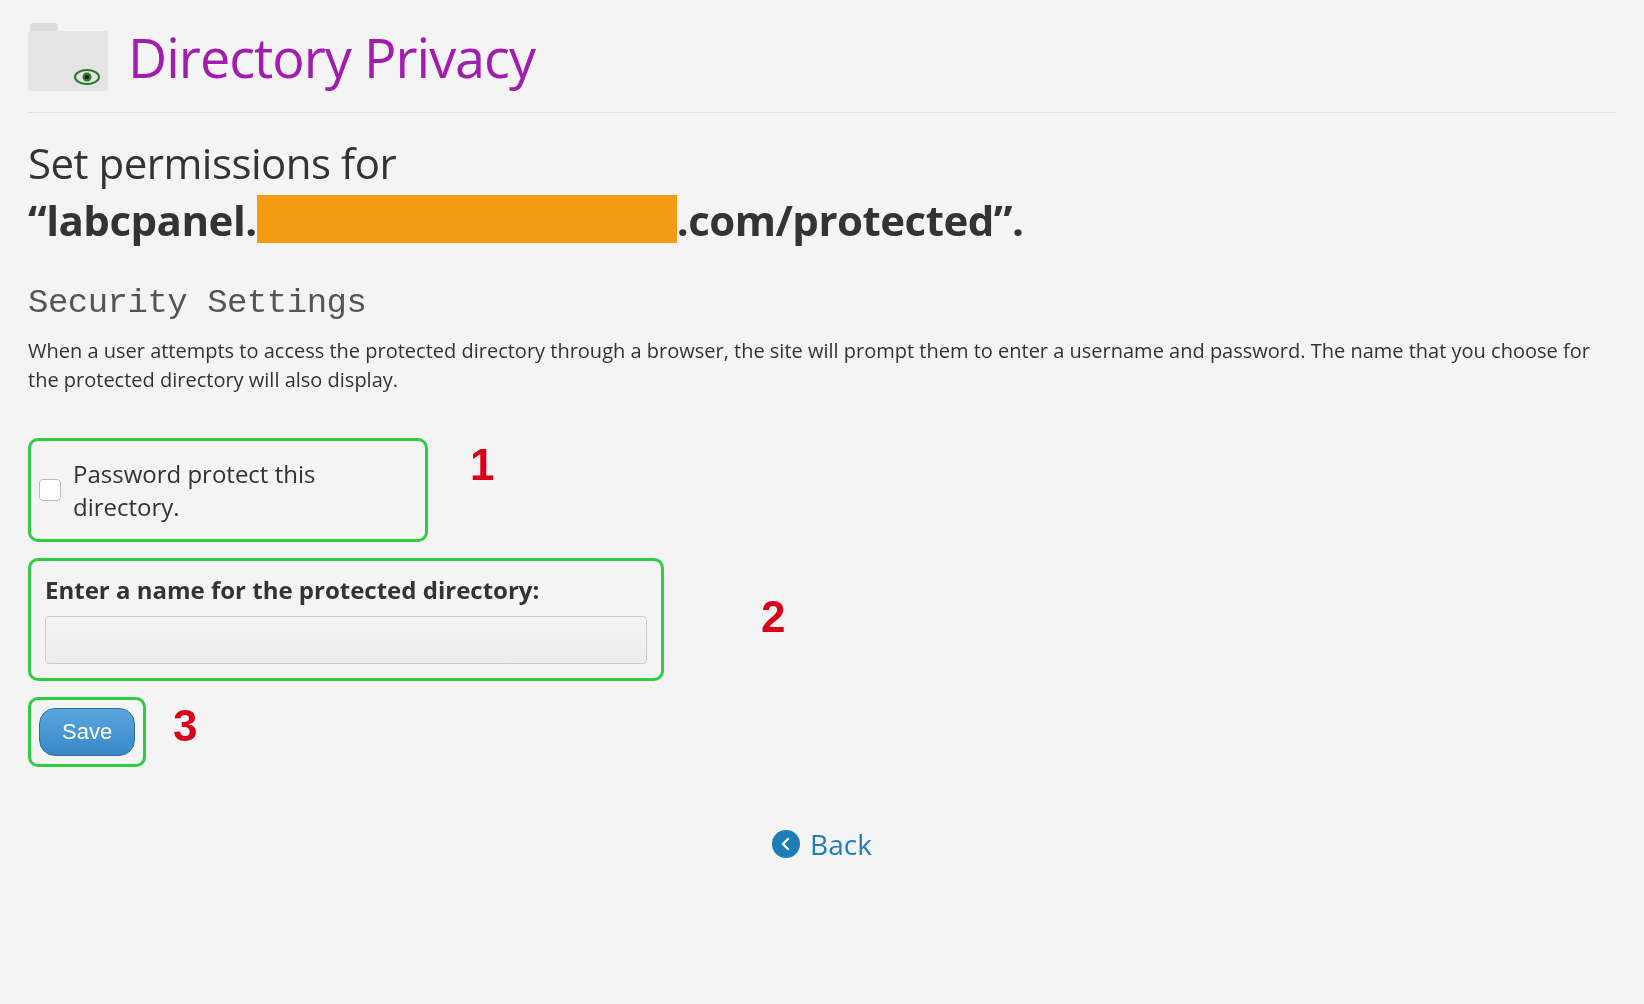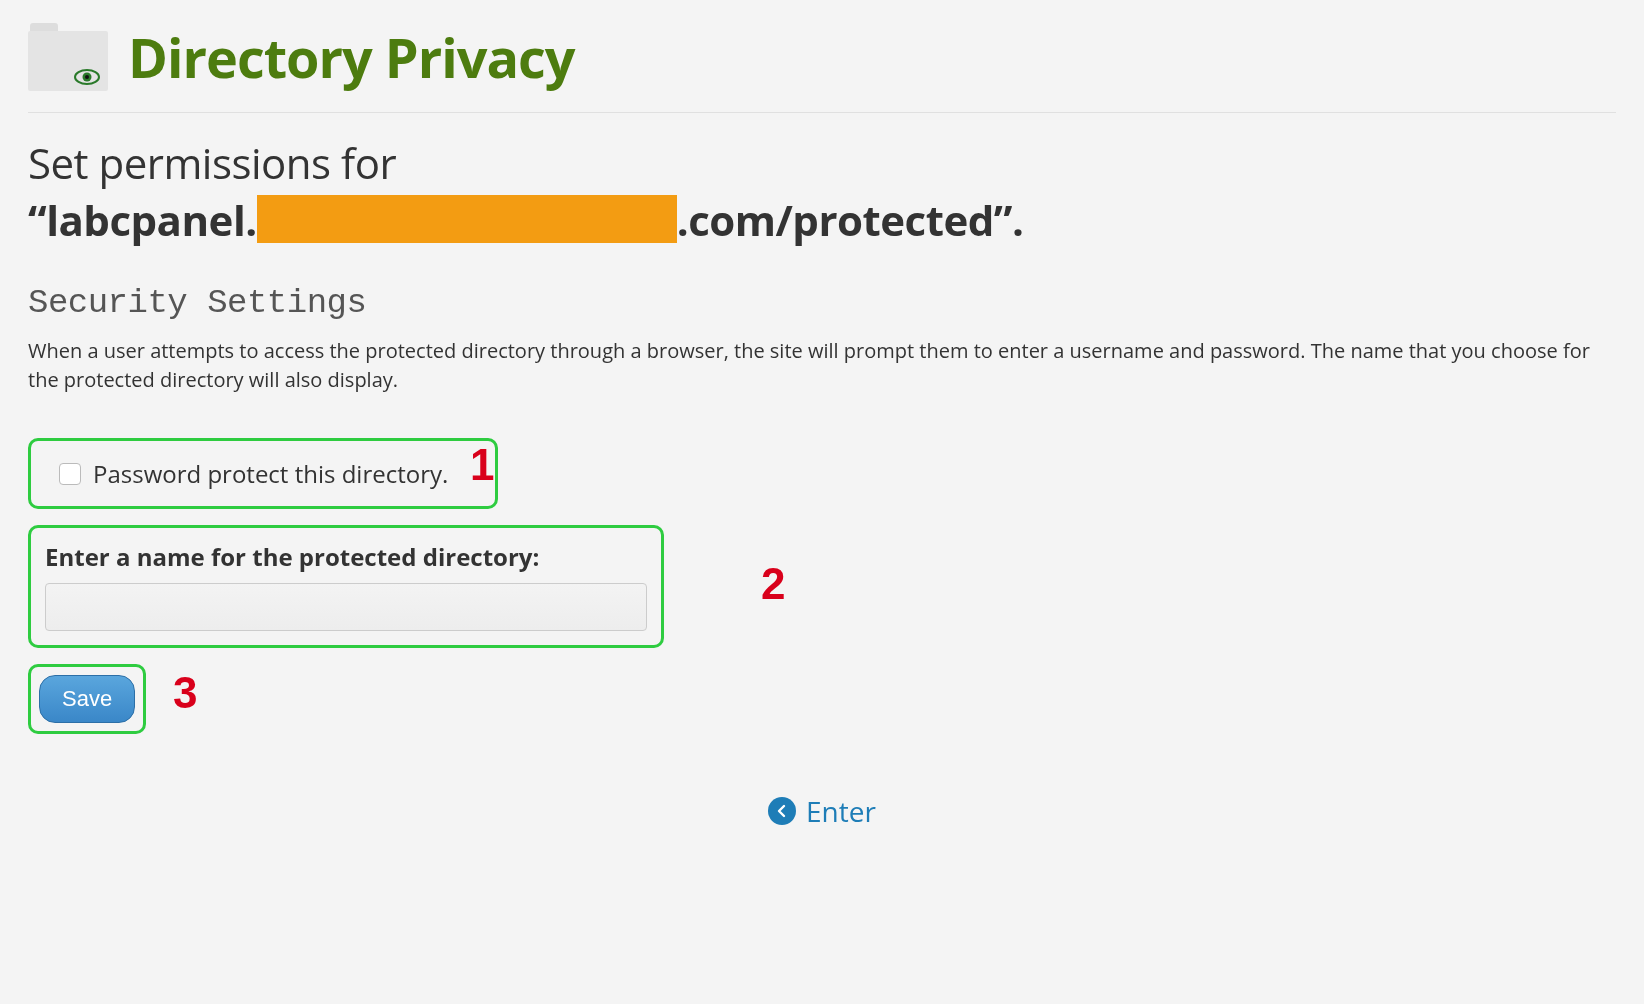--- a/index.html
+++ b/index.html
@@ -50,22 +50,22 @@
       background: #e4e4e4;
       border-radius: 2px;
     }
     .folder-icon .eye {
       position: absolute;
       bottom: 6px;
       right: 8px;
     }
     .page-title {
       font-size: 54px;
-      font-weight: 700;
-      color: #4d7c0f;
+      font-weight: 400;
+      color: #a21caf;
       letter-spacing: -1px;
     }
     .permissions-heading {
       font-size: 42px;
       font-weight: 400;
       color: #333;
       line-height: 1.35;
       margin-bottom: 36px;
       letter-spacing: -0.5px;
     }
@@ -99,22 +99,22 @@
       position: relative;
       margin-bottom: 16px;
     }
     .green-box {
       border: 3px solid #2ecc40;
       border-radius: 10px;
       padding: 12px 16px;
       display: inline-block;
     }
     .row1 .green-box {
-      width: 470px;
-      padding: 16px 28px;
+      width: 400px;
+      padding: 16px 8px;
     }
     .checkbox-wrap {
       display: flex;
       align-items: center;
       gap: 12px;
     }
     .checkbox-box {
       width: 22px;
       height: 22px;
       border: 1.5px solid #bbb;
@@ -255,17 +255,17 @@
     <span class="annot annot-3">3</span>
   </div>
 
   <div class="back-link-row">
     <a class="back-link">
       <span class="back-circle">
         <svg width="14" height="14" viewBox="0 0 14 14">
           <path d="M9 2 L4 7 L9 12" stroke="#fff" stroke-width="2.4" fill="none" stroke-linecap="round" stroke-linejoin="round"></path>
         </svg>
       </span>
-      <span>Enter</span>
+      <span>Back</span>
     </a>
   </div>
 
 </div>
 
 </body></html>

